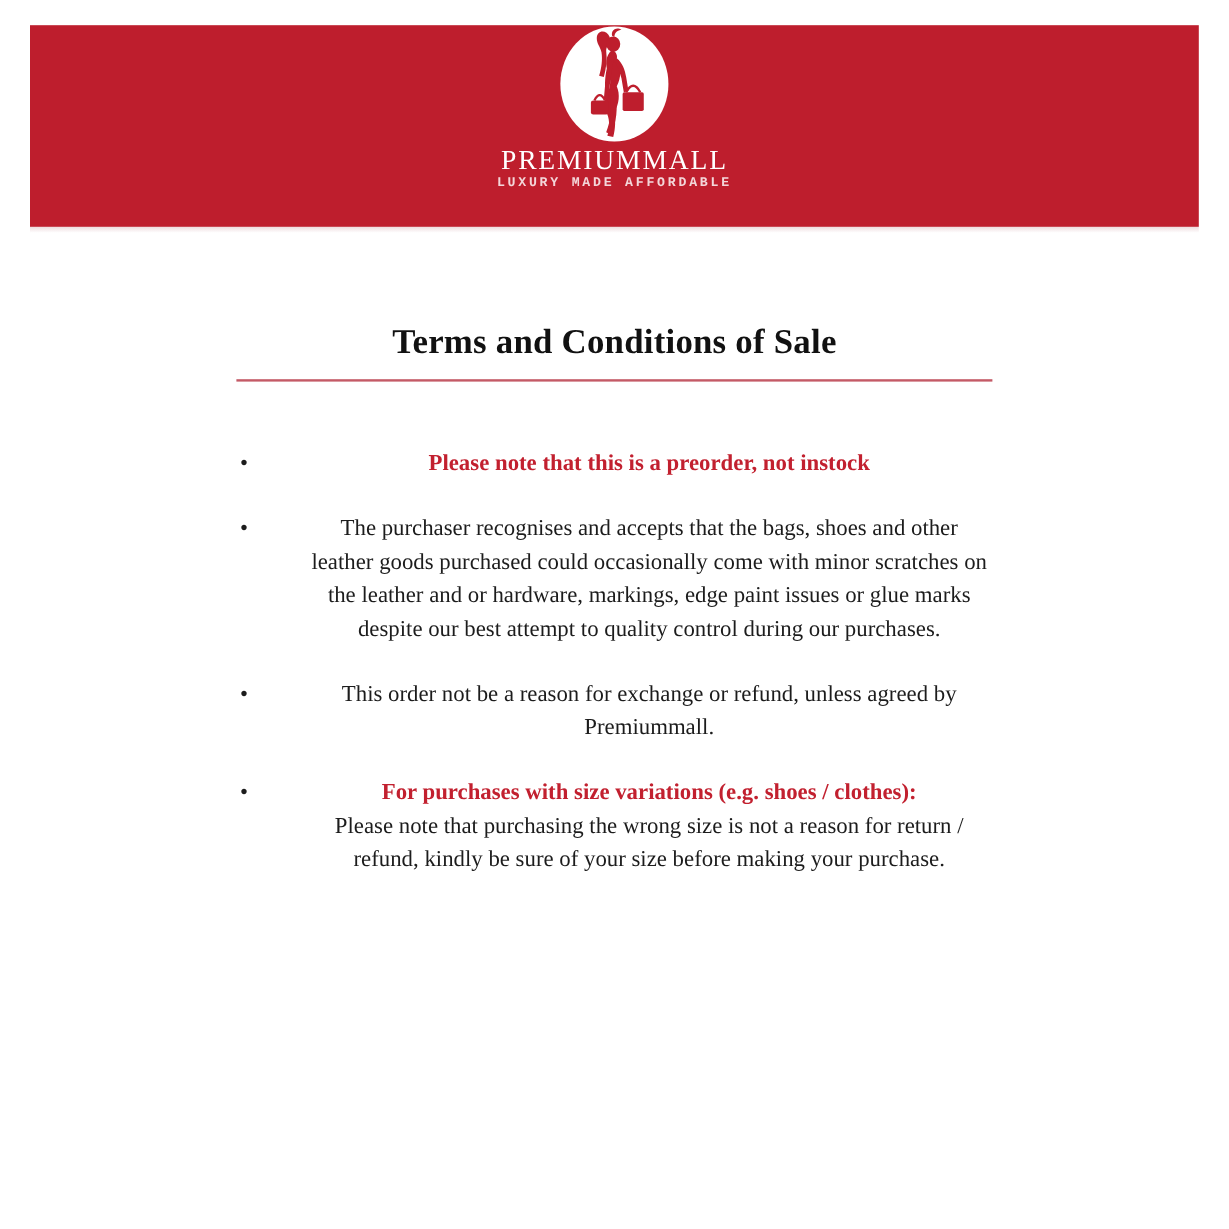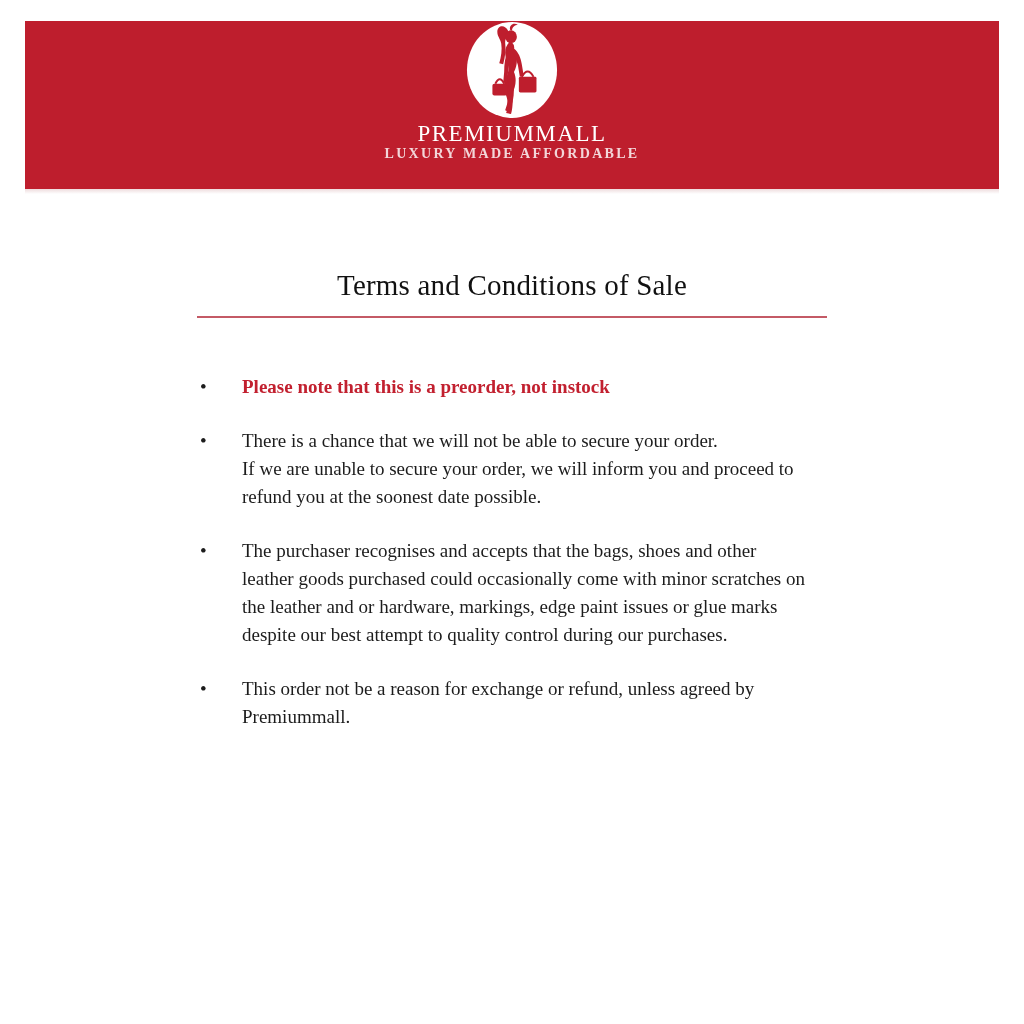--- a/index.html
+++ b/index.html
@@ -36,33 +36,34 @@
     margin-top: 3px;
     color: #ffffff;
     font-size: 23px;
     line-height: 24px;
     letter-spacing: 1.5px;
     font-weight: 400;
   }
   .brand-tagline {
     margin-top: 2px;
     color: rgba(255,255,255,0.82);
-    font-size: 14px;
+    font-size: 11px;
     line-height: 11px;
     letter-spacing: 2.3px;
     font-weight: 700;
+    font-family: Liberation Mono, monospace;
   }
 
   
   .doc-title {
     margin: 80px 0 0 0;
     text-align: center;
     font-size: 29px;
     line-height: 32px;
-    font-weight: 400;
+    font-weight: 700;
     color: #111111;
     letter-spacing: 0.2px;
   }
   .title-divider {
     width: 630px;
     height: 2px;
     background: #C45A66;
     margin: 15px auto 0 auto;
   }
   .terms-list {
@@ -70,20 +71,21 @@
     margin: 55px 0 0 200px;
     padding: 0;
     width: 640px;
   }
   .terms-list li {
     position: relative;
     padding-left: 42px;
     margin-bottom: 26px;
     font-size: 19px;
     line-height: 28px;
+    text-align: center;
   }
   .terms-list li::before {
     content: "\2022";
     position: absolute;
     left: 0;
     top: 0;
     font-size: 19px;
     color: #1c1c1c;
   }
   .term-heading {
@@ -138,32 +140,31 @@
     <h1 class="doc-title">Terms and Conditions of Sale</h1>
     <div class="title-divider"></div>
 
     <ul class="terms-list">
       <li>
         <span class="term-heading">Please note that this is a preorder, not instock</span>
 
       </li>
       <li>
 
-        <span class="term-text">There is a chance that we will not be able to secure your order.
-If we are unable to secure your order, we will inform you and proceed to
-refund you at the soonest date possible.</span>
-      </li>
-      <li>
-
         <span class="term-text">The purchaser recognises and accepts that the bags, shoes and other
 leather goods purchased could occasionally come with minor scratches on
 the leather and or hardware, markings, edge paint issues or glue marks
 despite our best attempt to quality control during our purchases.</span>
       </li>
       <li>
 
         <span class="term-text">This order not be a reason for exchange or refund, unless agreed by
 Premiummall.</span>
       </li>
+      <li>
+        <span class="term-heading">For purchases with size variations (e.g. shoes / clothes):</span>
+        <span class="term-text">Please note that purchasing the wrong size is not a reason for return /
+refund, kindly be sure of your size before making your purchase.</span>
+      </li>
     </ul>
   </main>
 
 </div>
 
 </body></html>

